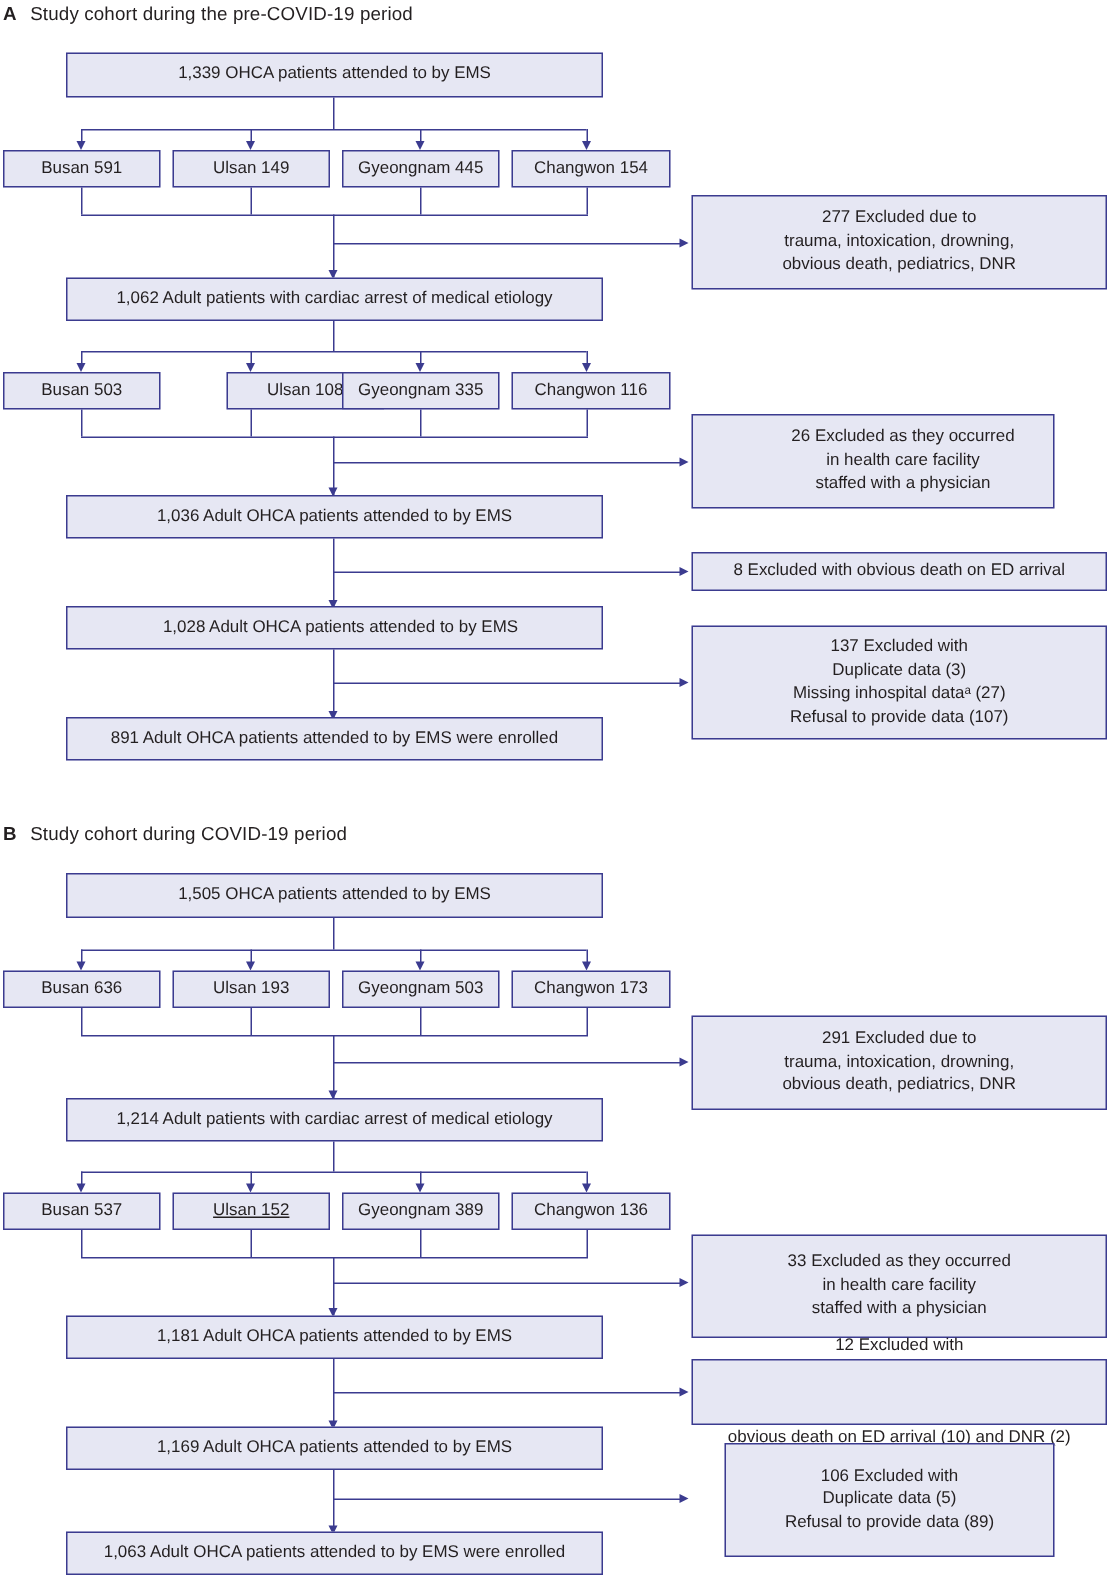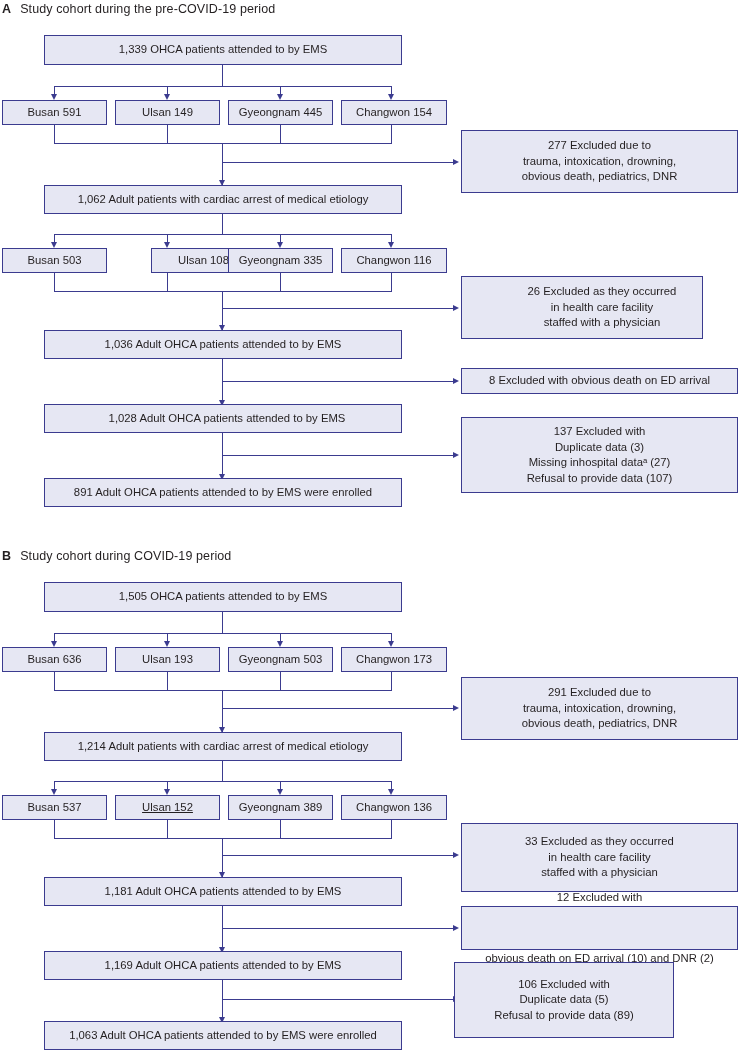--- a/index.html
+++ b/index.html
@@ -265,20 +265,20 @@
     <span class="ln">obvious death on ED arrival (10) and DNR (2)</span>
   </div>
 
   <div class="box" style="left:44px;top:951px;width:358px;height:29px;">1,169 Adult OHCA patients attended to by EMS</div>
 
   <div class="vline" style="left:222px;top:980px;height:42px;"></div>
   <div class="arrow-down" style="left:219px;top:1017px;"></div>
 
   <div class="hline" style="left:222px;top:999px;width:232px;"></div>
   <div class="arrow-right" style="left:453px;top:996px;"></div>
-  <div class="box multiline" style="left:454px;top:962px;width:220px;height:76px;">
+  <div class="box multiline" style="left:483px;top:962px;width:220px;height:76px;">
     <span class="ln">106 Excluded with</span>
     <span class="ln">Duplicate data (5)</span>
     <span class="ln">Refusal to provide data (89)</span>
   </div>
 
   <div class="box" style="left:44px;top:1021px;width:358px;height:29px;">1,063 Adult OHCA patients attended to by EMS were enrolled</div>
 </div>
 
 </body></html>

